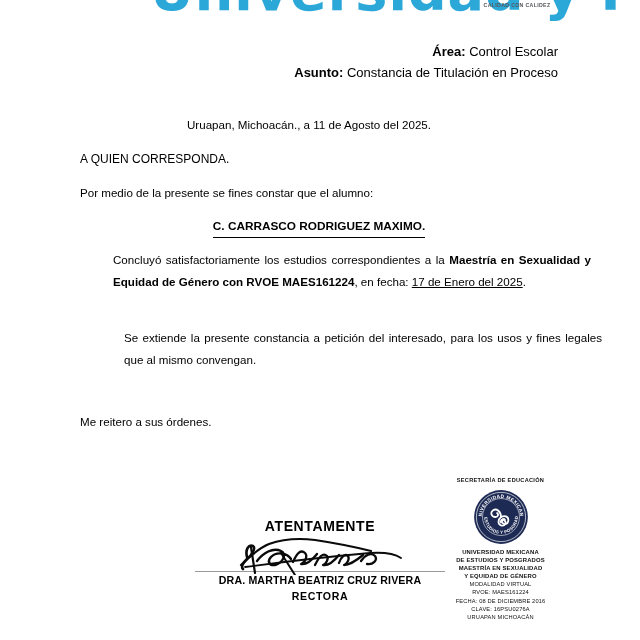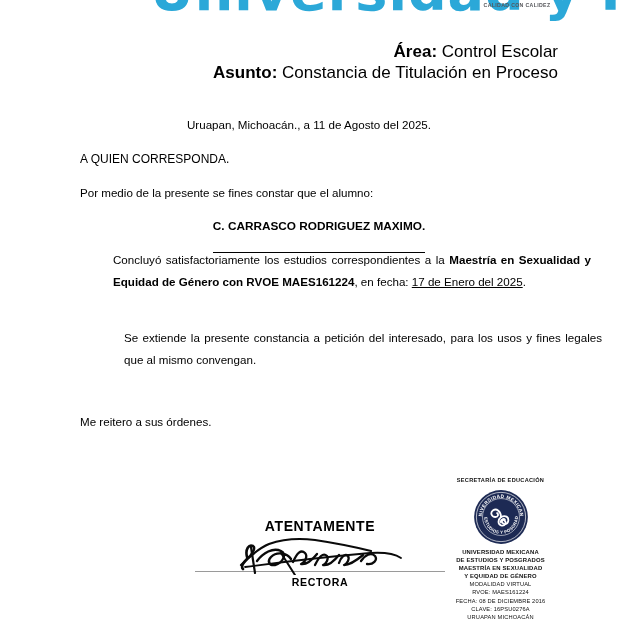--- a/index.html
+++ b/index.html
@@ -49,21 +49,21 @@
     white-space: nowrap;
   }
 
   
   #meta {
     position: absolute;
     top: 41px;
     left: 60px;
     width: 498px;
     text-align: right;
-    font-size: 17px;
+    font-size: 13px;
     line-height: 21px;
   }
   #meta b { font-weight: bold; }
 
   
   #place-date {
     position: absolute;
     top: 118px;
     left: 60px;
     width: 498px;
@@ -87,21 +87,21 @@
     position: absolute;
     top: 219px;
     left: 80px;
     width: 478px;
     text-align: center;
     font-size: 11.8px;
     font-weight: bold;
   }
   #student-name span {
     border-bottom: 1.4px solid #000;
-    padding-bottom: 19px;
+    padding-bottom: 4px;
   }
   .para {
     position: absolute;
     left: 80px;
     width: 478px;
     font-size: 11.6px;
     line-height: 22px;
     text-align: justify;
   }
   #para-estudios { top: 249px; margin-left: 33px; }
@@ -236,20 +236,21 @@
         <path d="M144 28 C146 22, 150 18, 153 21 C155 24, 152 29, 149 30 C155 30, 162 25, 168 20" stroke-width="2.3"></path>
         <path d="M166 26 C170 20, 176 17, 180 21 C183 25, 178 30, 172 29" stroke-width="2.3"></path>
         <path d="M50 32 C80 28, 130 22, 175 18 C190 17, 200 19, 206 23" stroke-width="1.8"></path>
         <path d="M56 12 L60 38" stroke-width="2.2"></path>
         <path d="M86 18 L100 40" stroke-width="2.0"></path>
       </g>
     </svg>
   </div>
 
   <div id="signature-rule"></div>
+  <div id="rector-name">DRA. MARTHA BEATRIZ CRUZ RIVERA</div>
   <div id="rector-title">RECTORA</div>
 </div>
 
 <div id="seal-block">
   <div id="seal-heading">SECRETARÍA DE EDUCACIÓN</div>
 
   <div id="seal-emblem">
     <svg width="56" height="56" viewBox="0 0 100 100" xmlns="http://www.w3.org/2000/svg">
       <defs>
         <path id="arcTop" d="M 16,50 A 34,34 0 0 1 84,50" fill="none"></path>

